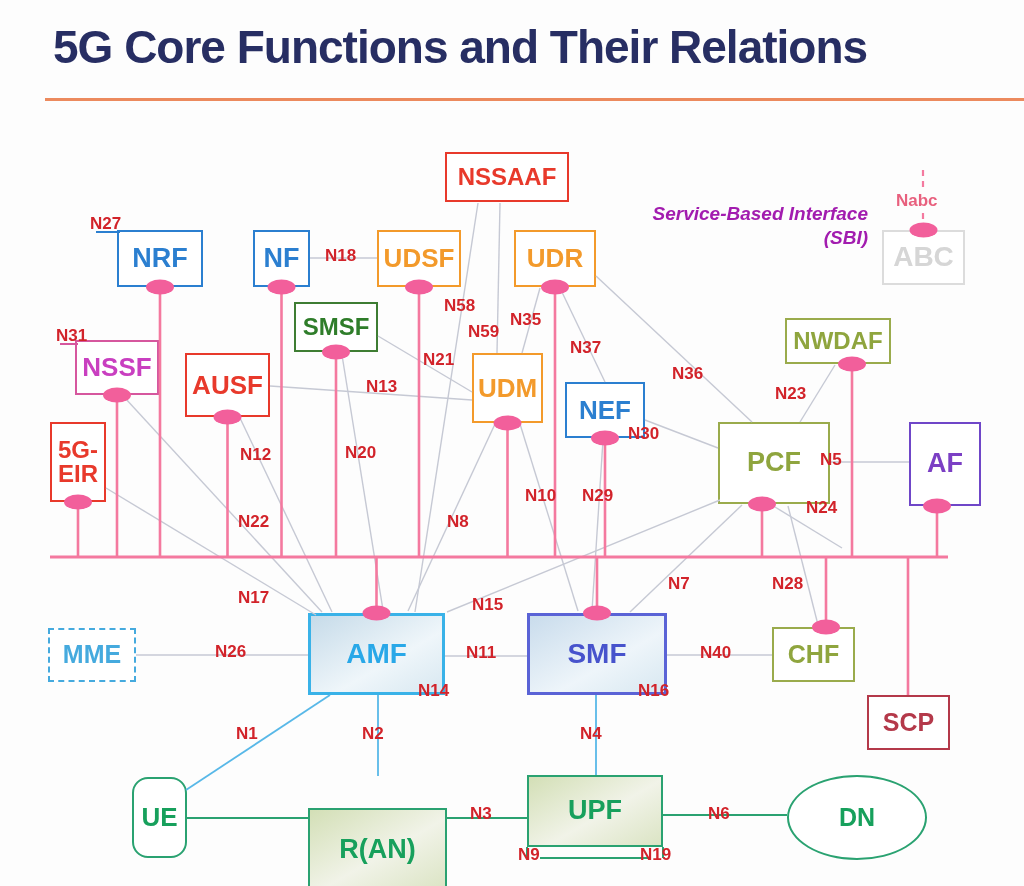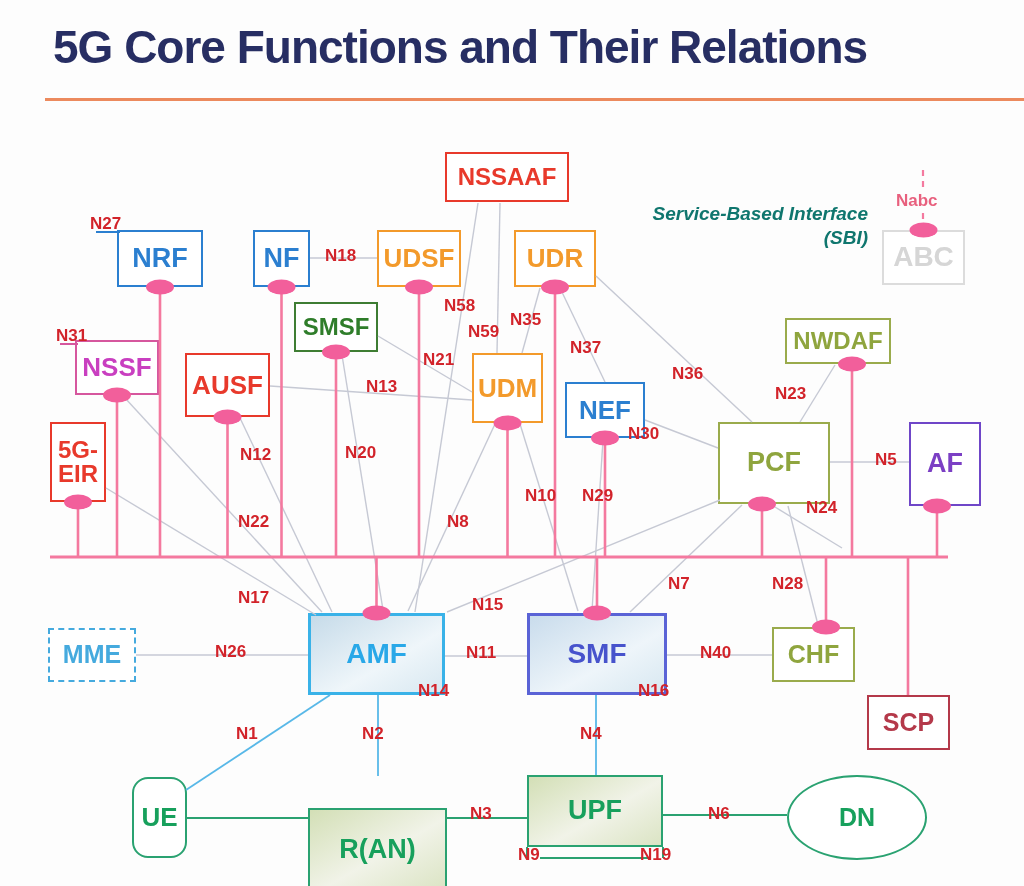--- a/index.html
+++ b/index.html
@@ -26,21 +26,21 @@
     background:linear-gradient(150deg,#c6dbe9,#eff6fa 60%,#d8e8f1)}
   .smf{border-width:3px;border-color:#5a63d6;color:#4753cc;
     background:linear-gradient(150deg,#c9dcec,#eef5fa 60%,#d8e8f1)}
   .green{border-color:#2aa271;color:#17a05c}
   .greenfill{background:linear-gradient(150deg,#d3dfb6,#f1f3e8 55%,#dbe4c4)}
   .abc{border-color:#dcdcdc;color:#d6d6d6}
   .ellipse{border-radius:50%;}
   .iflabel{position:absolute;font-size:17px;font-weight:bold;color:#d2232a;z-index:6;
     white-space:nowrap;}
   #sbi-legend{position:absolute;left:640px;top:202px;width:228px;text-align:right;z-index:6;
-    font-size:19px;font-style:italic;font-weight:bold;color:#0f766e;line-height:24px;}
+    font-size:19px;font-style:italic;font-weight:bold;color:#a21caf;line-height:24px;}
 </style>
 </head>
 <body>
 
 <div id="stage">
   <div id="page-title">5G Core Functions and Their Relations</div>
   <div id="title-rule"></div>
 
   <div id="diagram">
     <svg id="edges-svg" viewBox="0 0 1024 886" xmlns="http://www.w3.org/2000/svg">
@@ -155,21 +155,21 @@
       <div class="iflabel" style="left: 468px; top: 322px;">N59</div>
       <div class="iflabel" style="left: 510px; top: 310px;">N35</div>
       <div class="iflabel" style="left: 570px; top: 338px;">N37</div>
       <div class="iflabel" style="left: 423px; top: 350px;">N21</div>
       <div class="iflabel" style="left: 672px; top: 364px;">N36</div>
       <div class="iflabel" style="left: 366px; top: 377px;">N13</div>
       <div class="iflabel" style="left: 775px; top: 384px;">N23</div>
       <div class="iflabel" style="left: 240px; top: 445px;">N12</div>
       <div class="iflabel" style="left: 345px; top: 443px;">N20</div>
       <div class="iflabel" style="left: 628px; top: 424px;">N30</div>
-      <div class="iflabel" style="left: 875px; top: 450px;">N5</div>
+      <div class="iflabel" style="left: 820px; top: 450px;">N5</div>
       <div class="iflabel" style="left: 525px; top: 486px;">N10</div>
       <div class="iflabel" style="left: 582px; top: 486px;">N29</div>
       <div class="iflabel" style="left: 238px; top: 512px;">N22</div>
       <div class="iflabel" style="left: 447px; top: 512px;">N8</div>
       <div class="iflabel" style="left: 806px; top: 498px;">N24</div>
       <div class="iflabel" style="left: 238px; top: 588px;">N17</div>
       <div class="iflabel" style="left: 472px; top: 595px;">N15</div>
       <div class="iflabel" style="left: 668px; top: 574px;">N7</div>
       <div class="iflabel" style="left: 772px; top: 574px;">N28</div>
       <div class="iflabel" style="left: 215px; top: 642px;">N26</div>

